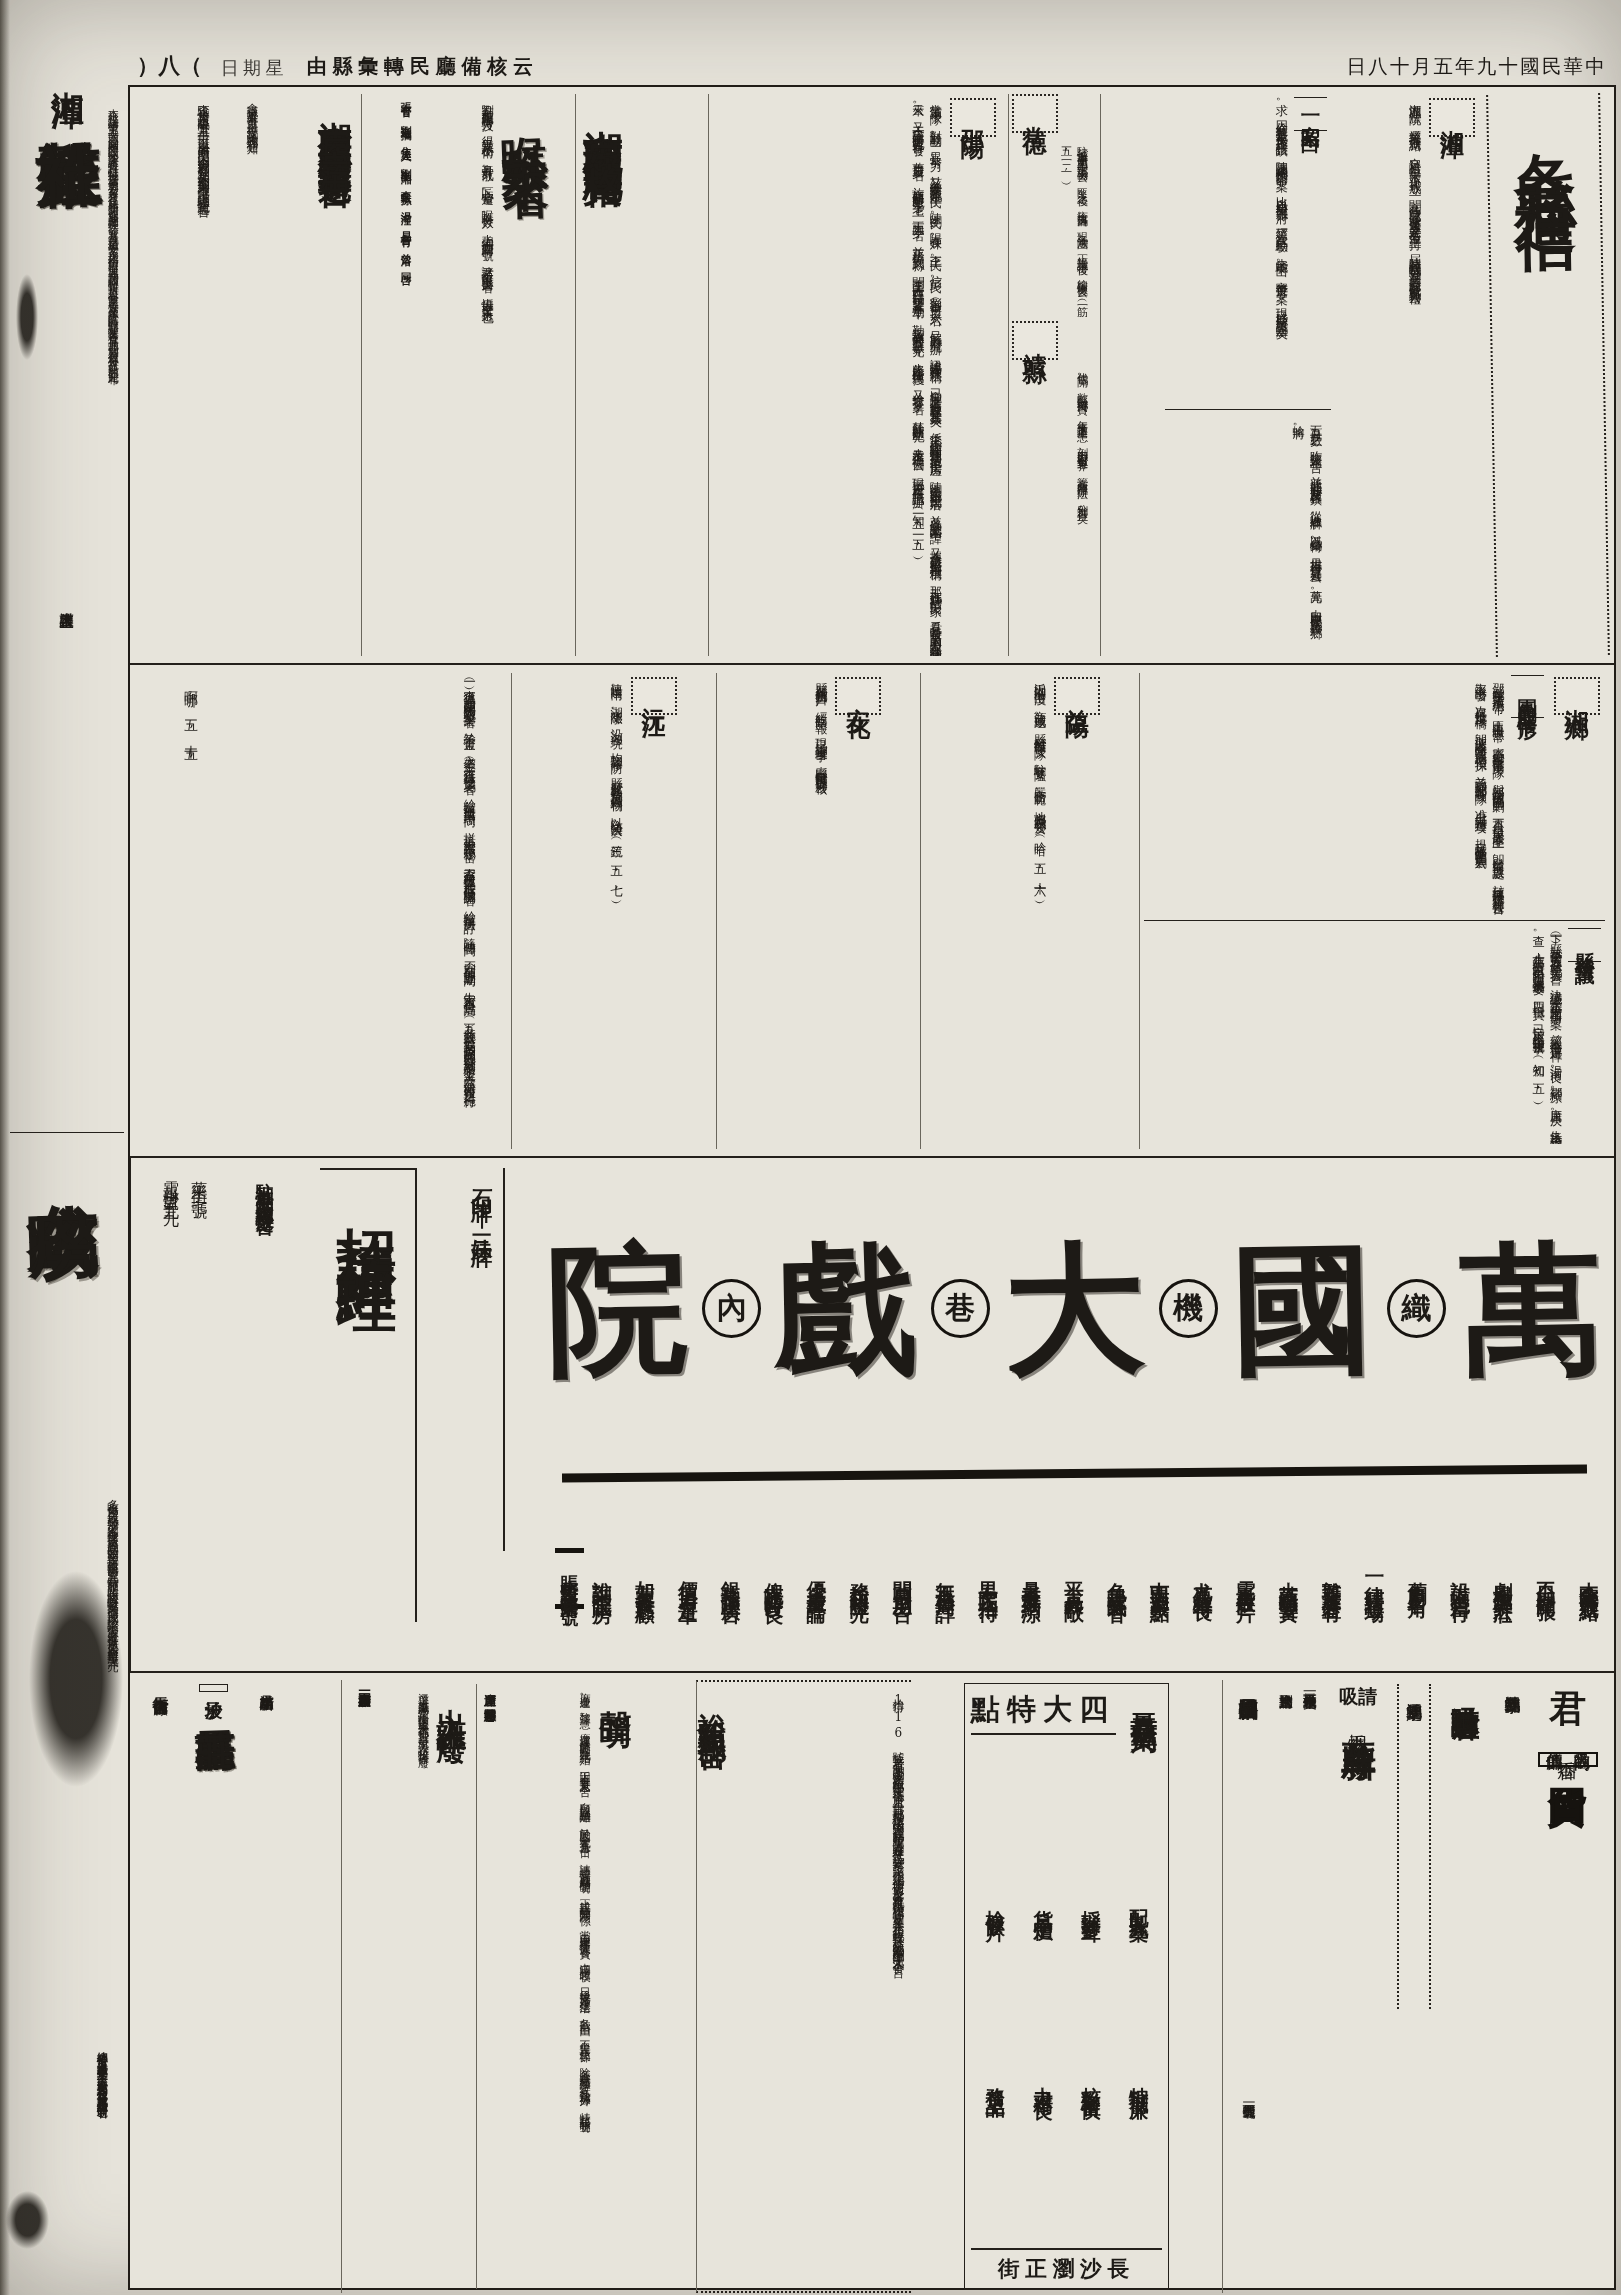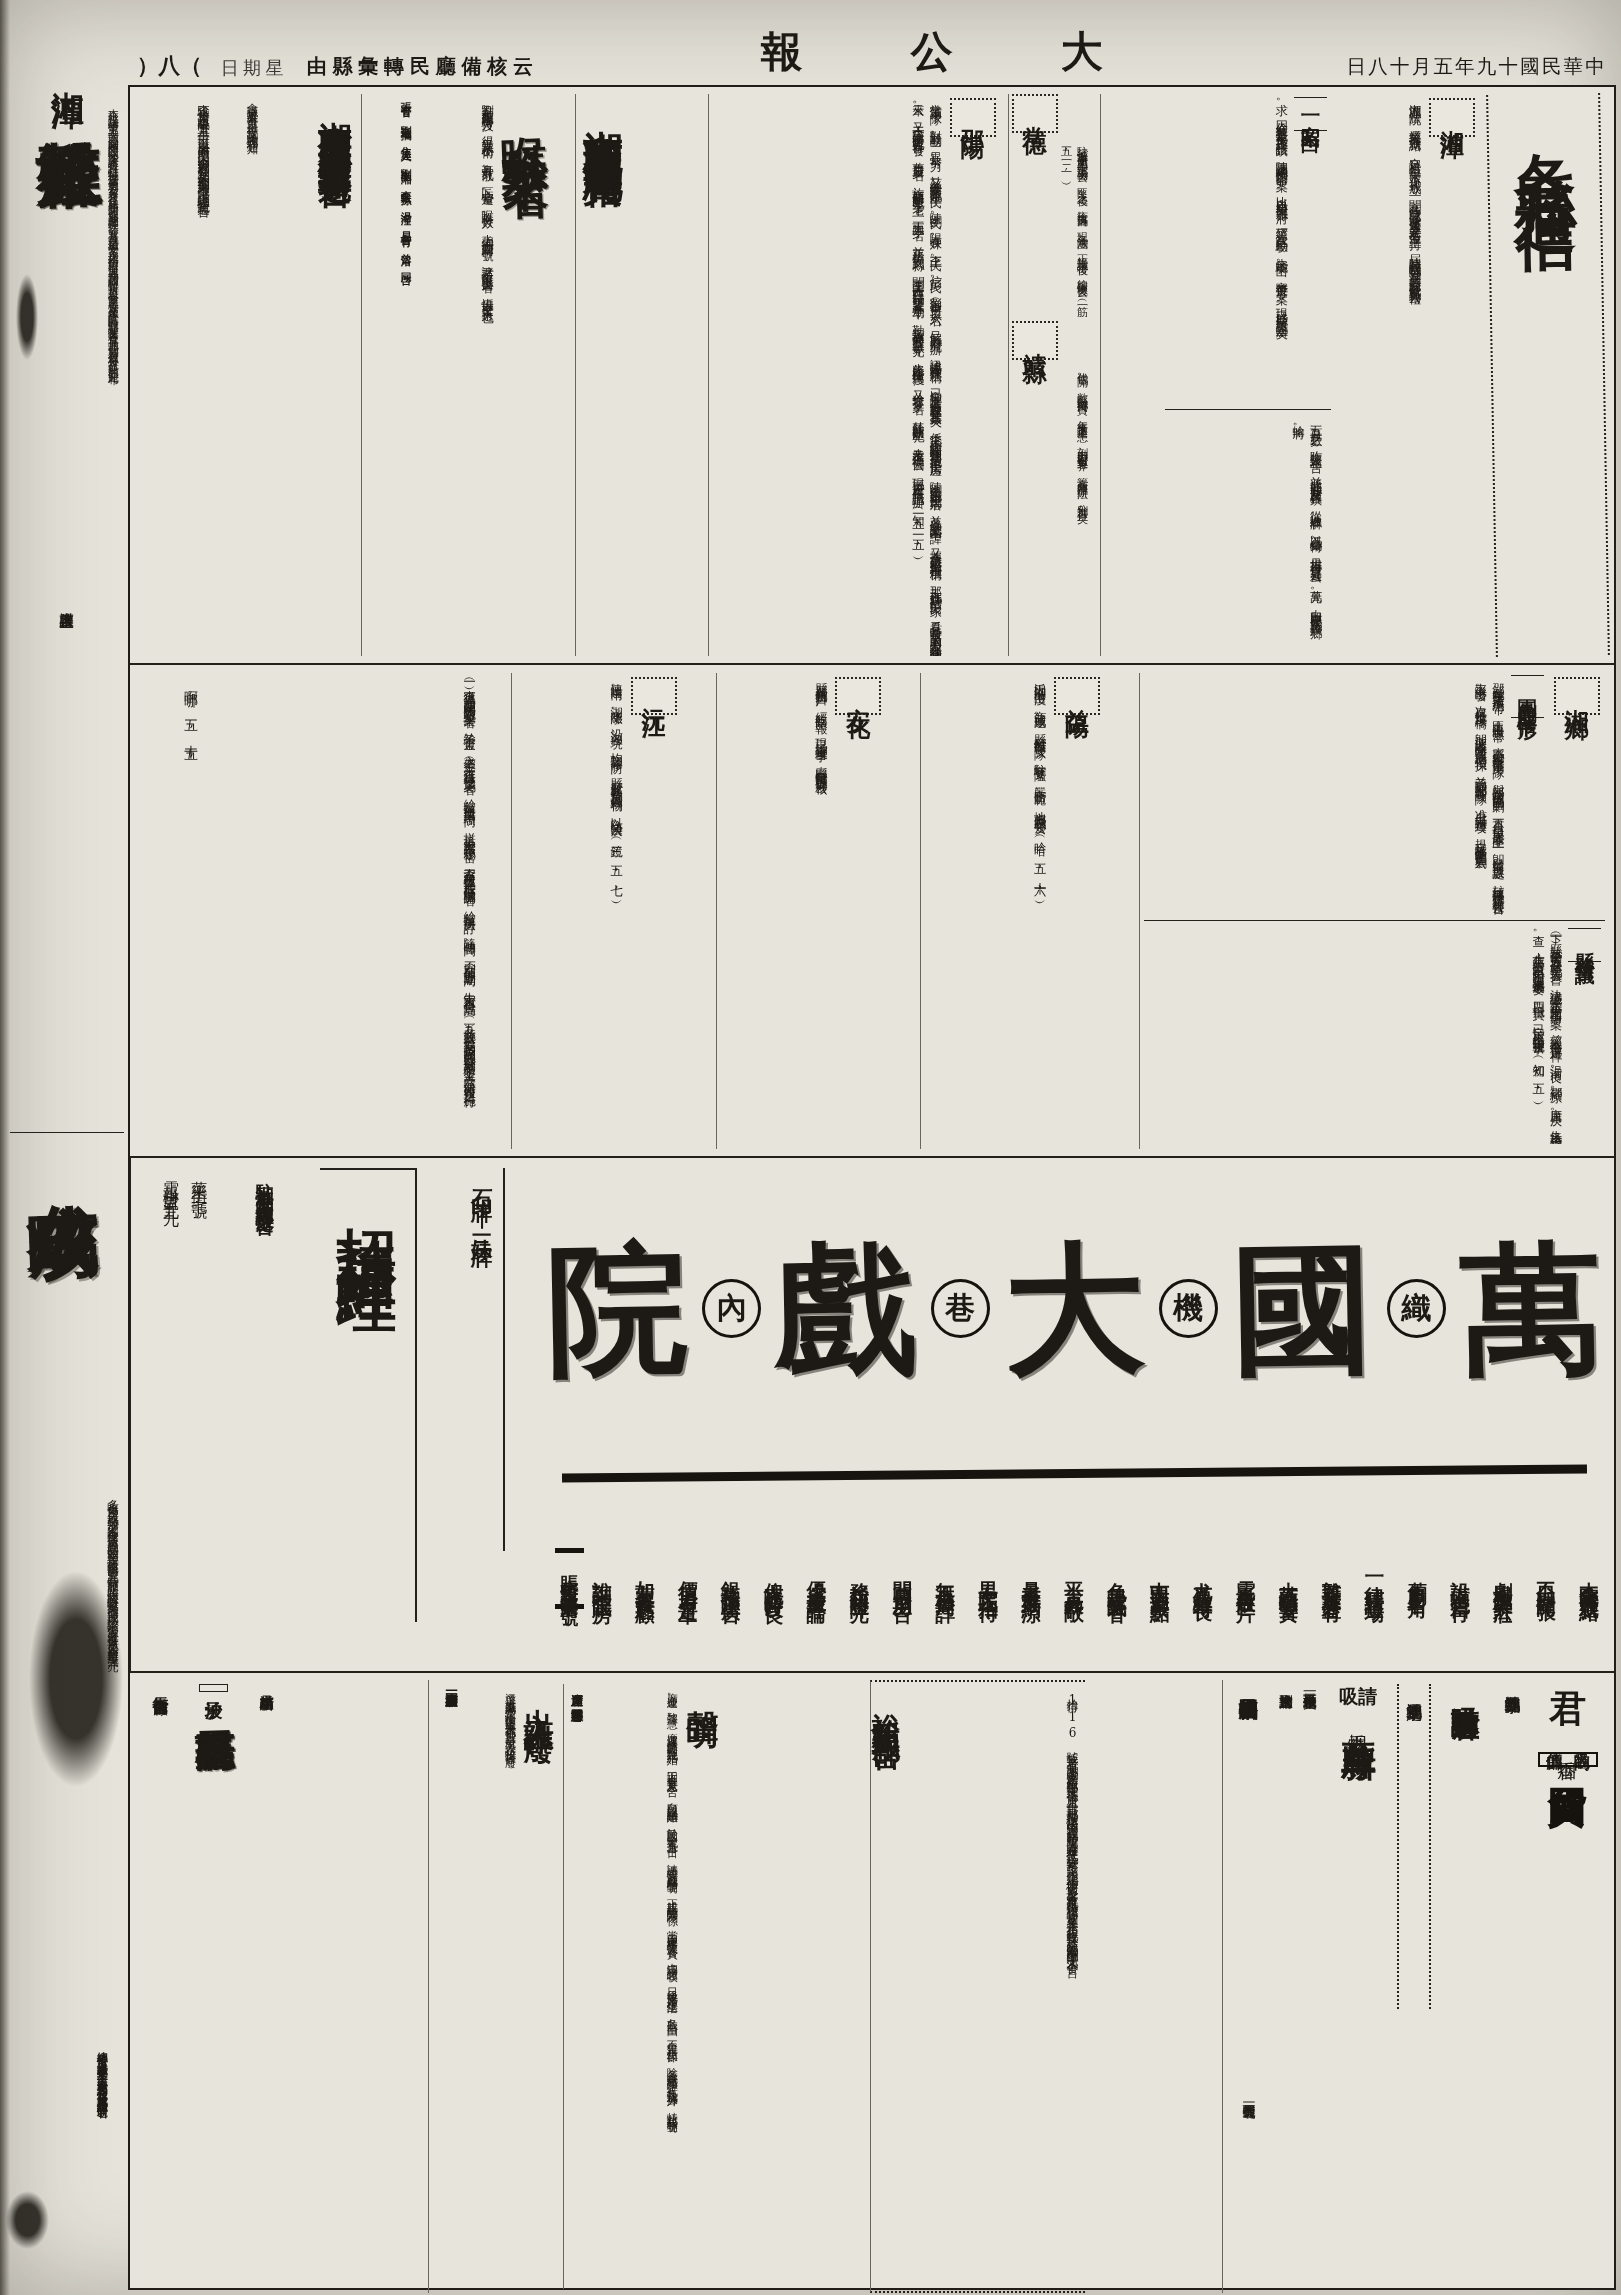--- a/index.html
+++ b/index.html
@@ -64,21 +64,20 @@
       <div class="art" style="height:173px;width:86px;font-size:10.8px;font-weight:700;margin-top:4.3px;">總發行所上海廣藥房女子大藥廠支店均有代售城馬路總商號右</div>
     </div>
   </aside>
 
   <header style="position:absolute;left:137px;top:30px;width:1470px;height:50px;display:flex;align-items:flex-end;justify-content:space-between;">
     <div style="display:flex;align-items:flex-end;gap:19px;">
       <span style="font-size:21.6px;font-weight:700;">）八（</span>
       <span style="font-size:18px;letter-spacing:4.3px;opacity:.85;">日期星</span>
       <span style="font-size:20px;font-weight:700;letter-spacing:5.8px;">由縣彙轉民廳備核云</span>
     </div>
-    <div style="font-size:42px;font-weight:700;letter-spacing:108px;margin-left:86px;white-space:nowrap;">報公大</div>
     <div style="font-size:19.5px;font-weight:400;letter-spacing:2.2px;white-space:nowrap;">日八十月五年九十國民華中</div>
   </header>
 
   <div class="frame">
 
     <section class="band" style="height:562px;">
       <div class="vt" style="font-size:62px;font-weight:700;letter-spacing:19px;padding:10px 13px;border-left:2.2px dotted #24201b !important;border-right:2.2px dotted #24201b;margin:0 4.3px;transform:rotate(-1deg);">各縣通信</div>
 
       <div class="rrow" style="width:375px;padding:0 4.3px;">
         <div class="sec-head">湘潭</div>
@@ -238,20 +237,39 @@
         <div class="rrow" style="gap:5.8px;">
           <div class="vt" style="font-size:13.7px;height:404px;">空包二十五只可換精美畫一張</div>
           <div class="vt" style="font-size:13.7px;height:404px;">畫片已到請速來換</div>
         </div>
         <div style="display:flex;flex-direction:column;align-items:center;gap:7.2px;">
           <div class="vt" style="font-size:19.5px;font-weight:700;height:404px;">中國福昌烟公司出品</div>
           <div class="vt" style="font-size:13px;height:173px;">北門長春街丁另一號</div>
         </div>
       </div>
 
+      <div class="adbox" style="width:205px;margin:2.9px;display:flex;flex-direction:column;justify-content:space-between;">
+        <div style="display:flex;flex-direction:row-reverse;align-items:flex-start;justify-content:space-between;">
+          <div class="vt" style="font-size:27px;font-weight:700;letter-spacing:4.3px;">聶泰昌藥局</div>
+          <div style="font-size:29px;font-weight:700;letter-spacing:7.2px;border-bottom:2.2px solid #24201b;padding-bottom:2.9px;">點特大四</div>
+        </div>
+        <div class="rrow" style="justify-content:space-around;">
+            <div class="slogan">配製丸藥</div>
+            <div class="slogan">採辦參茸</div>
+            <div class="slogan">貨品定價</div>
+            <div class="slogan">檢發飲片</div>
+          </div>
+        <div class="rrow" style="justify-content:space-around;">
+            <div class="slogan">特別低廉</div>
+            <div class="slogan">核對審慎</div>
+            <div class="slogan">力求精良</div>
+            <div class="slogan">務選上品</div>
+          </div>
+        <div style="font-size:21.6px;font-weight:700;text-align:center;letter-spacing:5.8px;border-top:2.2px solid #24201b;padding-top:4.3px;">街正瀏沙長</div>
+      </div>
 
       <div class="rrow" style="width:205px;border-top:2.9px dotted #24201b;border-bottom:2.9px dotted #24201b;padding:7.2px 4.3px;justify-content:space-between;">
         <div class="art" style="width:137px;font-size:12px;">拾得116號軟片者有十元酬金之希望敝部學徒水三德於上月二十日赴郵局投遞快函中途被竊屆時並失去陸君絳來代洗之軟片多張一內係北正街修街情形及女青會亂景街途標語等片如各界人士拾得此軟片送交敝部索卽酬洋十元決不食言</div>
         <div class="vt" style="font-size:29px;font-weight:700;letter-spacing:5.8px;transform:rotate(-2deg);">裕新照相部啓</div>
       </div>
 
       <div class="rrow" style="width:295px;padding:4.3px;">
         <div class="rrow" style="width:55%;border-left:0.7px solid #6a665c;padding:0 4.3px;">
           <div class="vt" style="font-size:33px;font-weight:700;letter-spacing:7.2px;">聲明</div>
           <div class="art" style="width:94px;font-size:11.2px;">席慶運。黎澤慧。慶運澤慧於民國九年結婚。近因夫妻意見不合。自願協議離婚。於民國十九年五月十日。請憑雙方族戚到場聲明。正式脫離夫婦關係。當由慶運給予扶養費。由澤慧領收。日後雙方婚嫁生活。各聽自由。不得異生枝節。除各書立離婚字一紙互執爲據外。特此登報聲明。</div>

